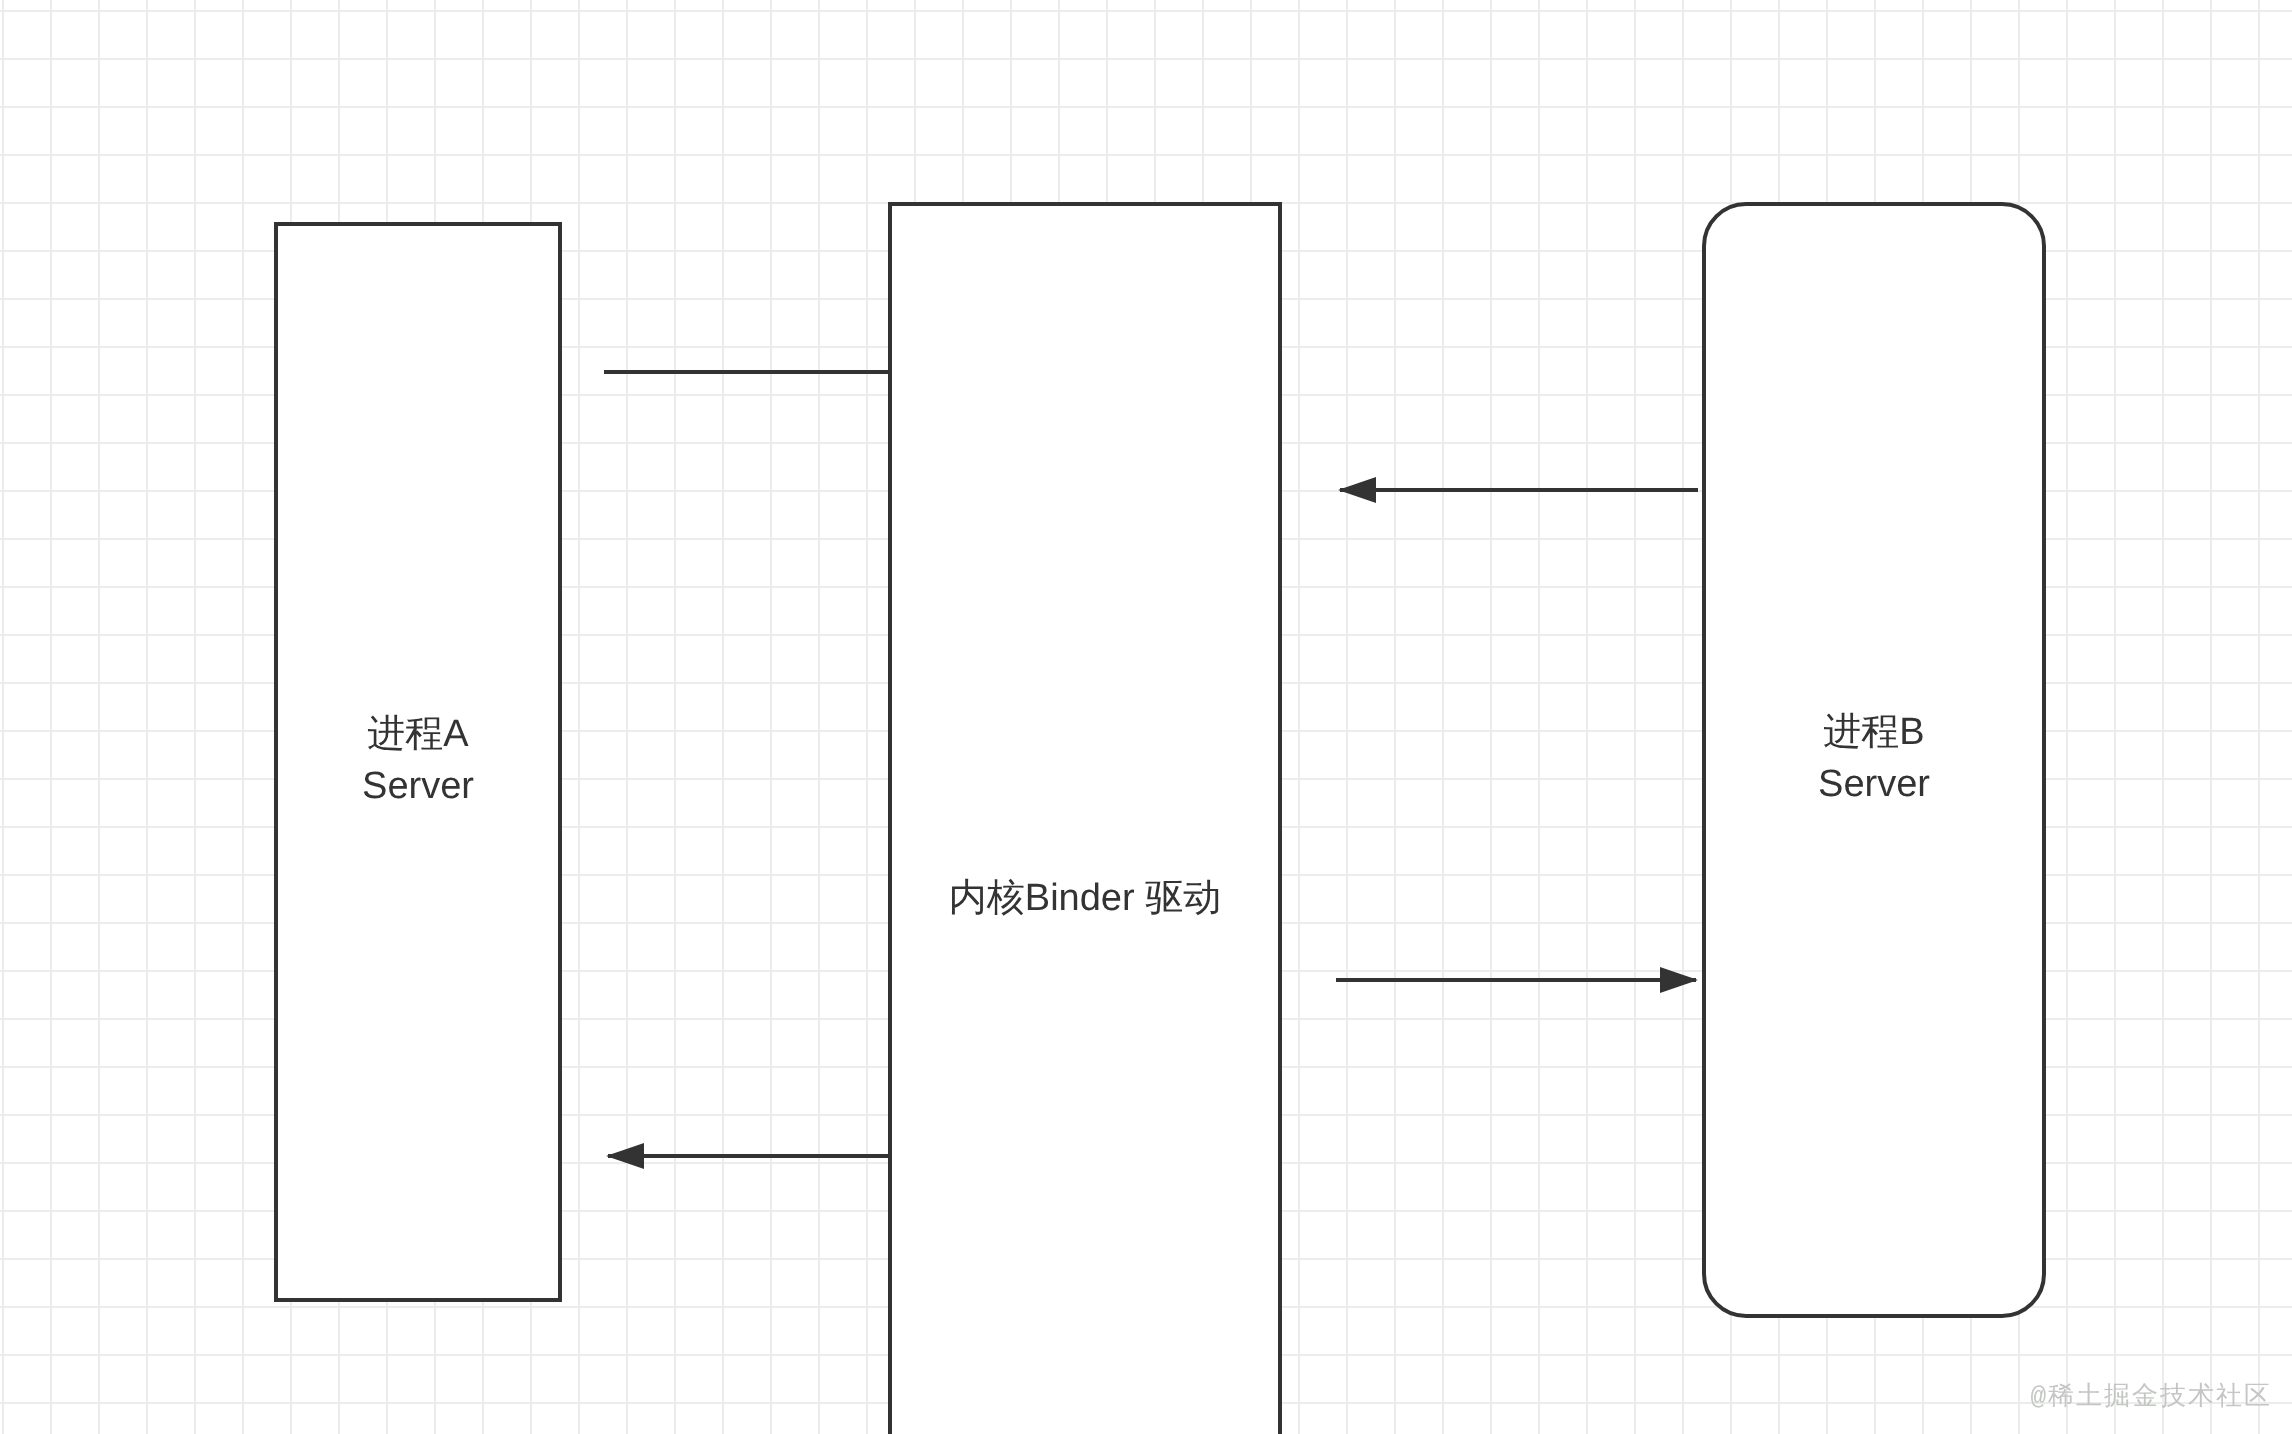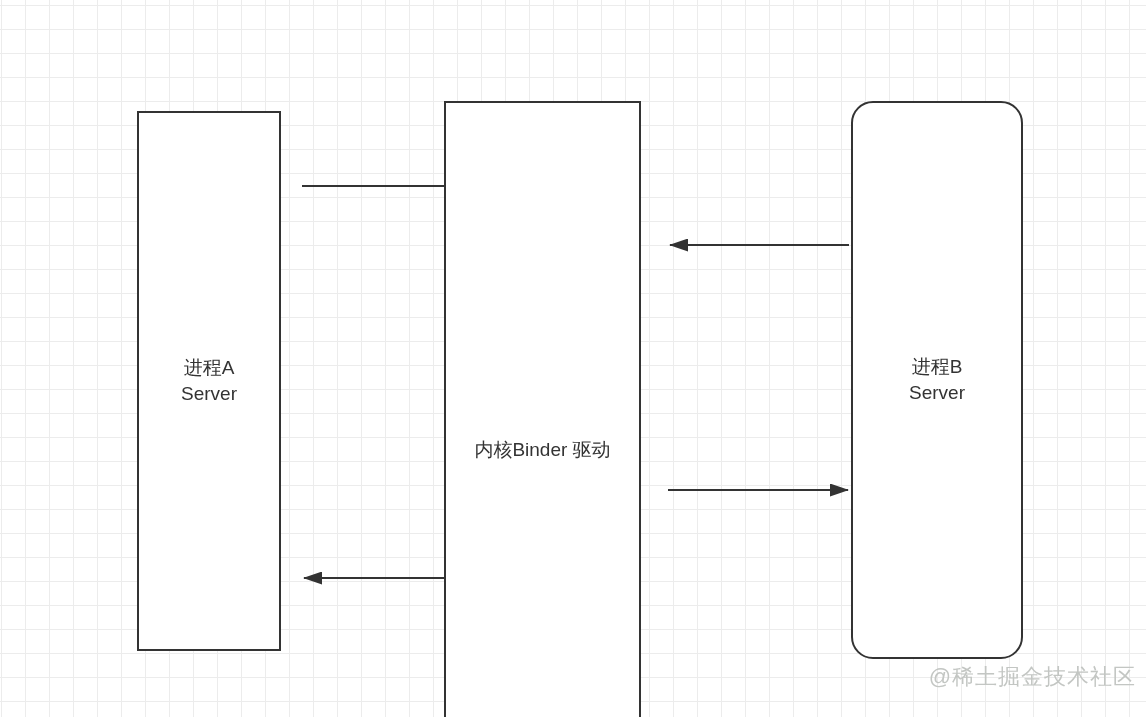--- a/index.html
+++ b/index.html
@@ -41,25 +41,26 @@
     position: absolute;
     left: 0; top: 0;
     width: 1146px;
     height: 717px;
     z-index: 1;
   }
   .arrows line { stroke-width: 2px; }
   .watermark {
     position: absolute;
     right: 10px;
-    bottom: 25px;
-    font-size: 22px;
+    bottom: 10px;
+    font-size: 13px;
     color: #c3c6c3;
     letter-spacing: 1px;
     z-index: 3;
+    font-family: Liberation Mono, monospace;
   }
 </style>
 </head>
 <body>
 
 <div class="canvas">
 
   <svg class="arrows" viewBox="0 0 1146 717" xmlns="http://www.w3.org/2000/svg">
     <defs>
       <marker id="arrowhead" markerUnits="userSpaceOnUse" markerWidth="19" markerHeight="13" refX="18" refY="6.5" orient="auto">

